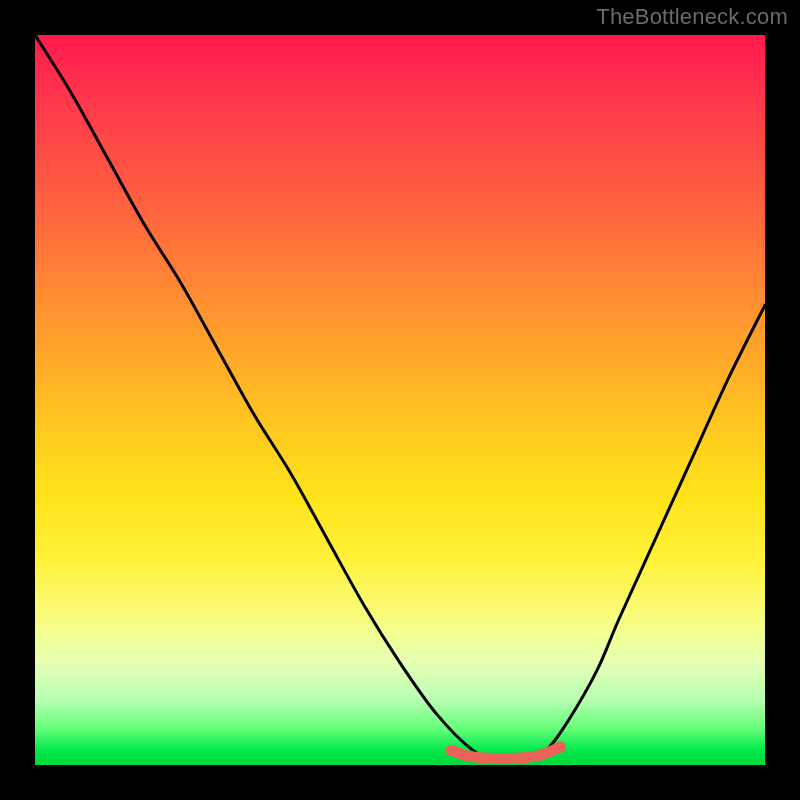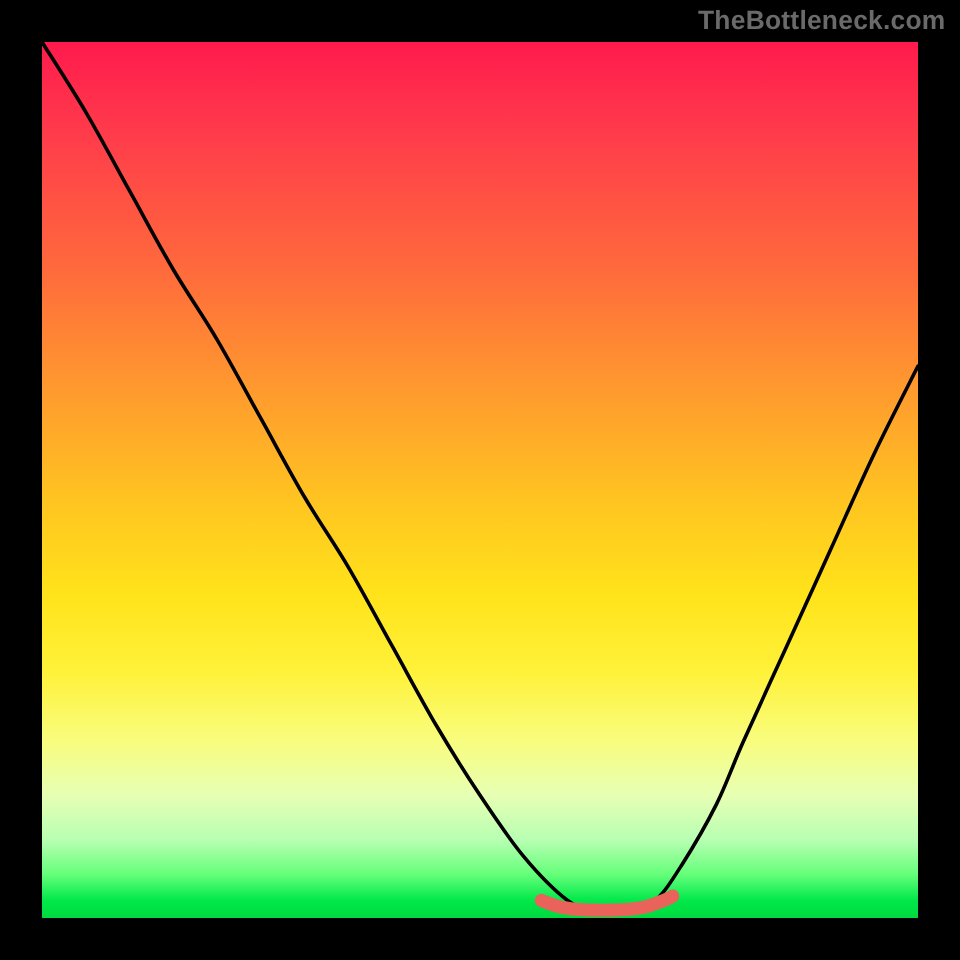--- a/index.html
+++ b/index.html
@@ -18,21 +18,21 @@
     width: 800px;
     height: 800px;
     background: #000;
   }
   .watermark {
     position: absolute;
     top: 4px;
     right: 12px;
     color: #6a6a6a;
     font-size: 22px;
-    font-weight: 700;
+    font-weight: 400;
     letter-spacing: 0.2px;
   }
   .plot {
     position: absolute;
     left: 35px;
     top: 35px;
     width: 730px;
     height: 730px;
     overflow: hidden;
   }

